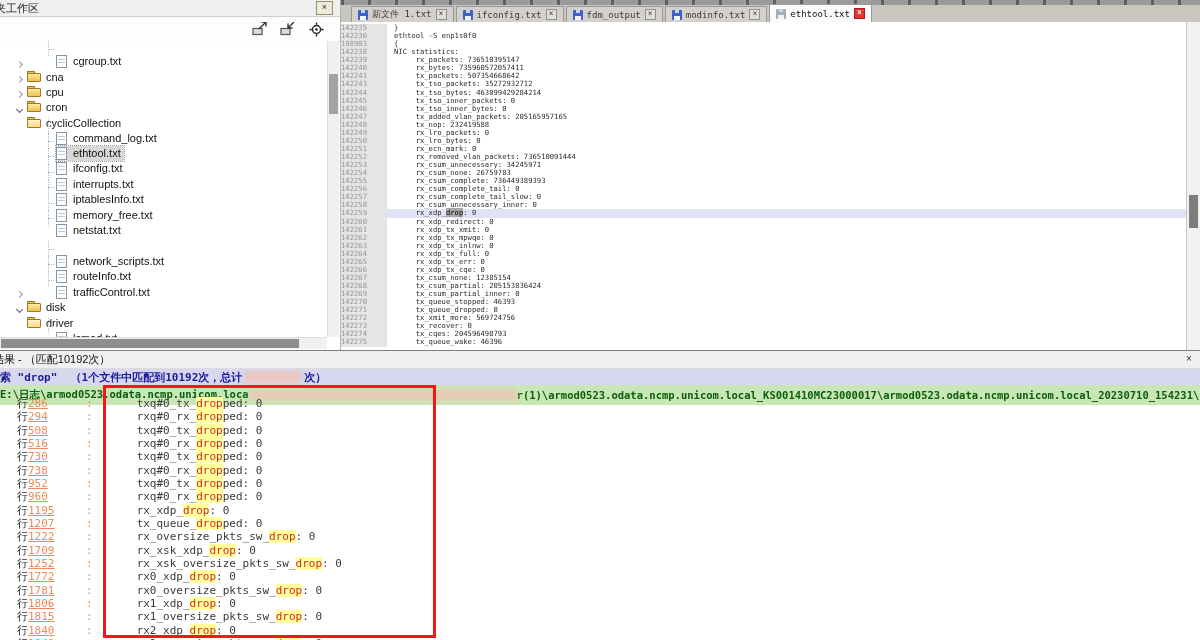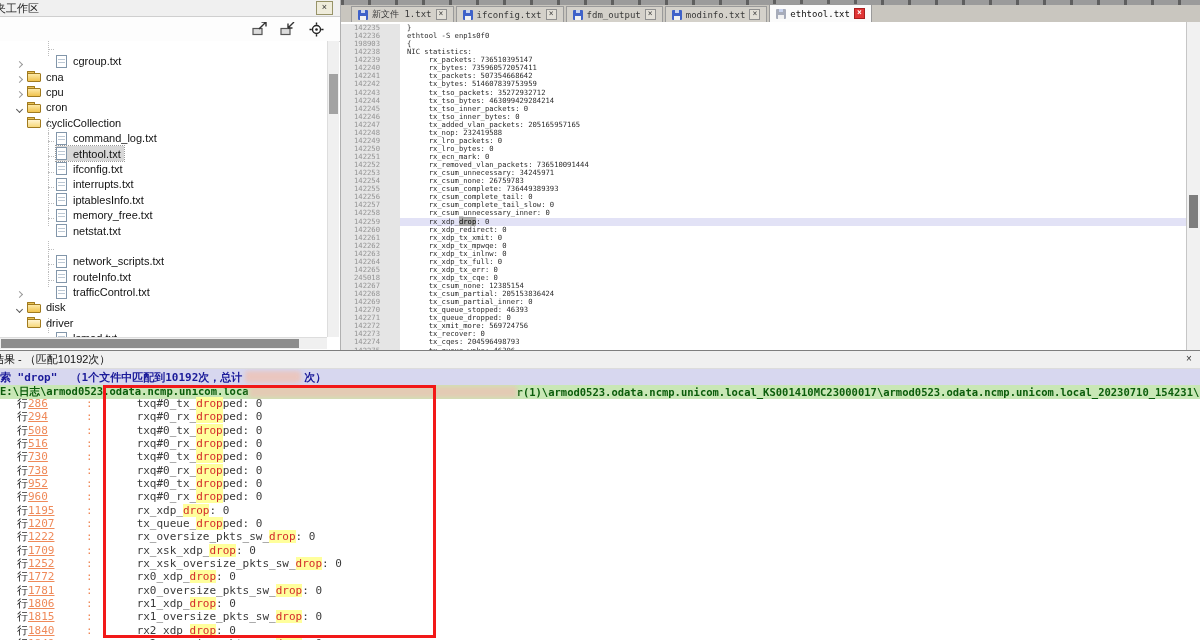--- a/index.html
+++ b/index.html
@@ -24,21 +24,21 @@
   .tree-row.lvl3{padding-left:56px;}
   .tree-row.lvl3::before{content:"";position:absolute;left:48px;top:0;bottom:0;border-left:1px dotted #bdbdbd;}
   .tree-row.lvl3::after{content:"";position:absolute;left:48px;top:50%;width:6px;border-top:1px dotted #bdbdbd;}
   .tree-row.gap{visibility:hidden;}
   .twisty{width:14px;height:13px;position:relative;flex:none;display:none;}
   .tree-row.folder .twisty{display:inline-block;}
   .collapsed .twisty::before{content:"";position:absolute;left:4px;top:4px;width:4px;height:4px;
        border-right:1.5px solid #9a9a9a;border-top:1.5px solid #9a9a9a;transform:rotate(45deg);}
   .expanded .twisty::before{content:"";position:absolute;left:4px;top:3px;width:4px;height:4px;
        border-right:1.5px solid #5a5a5a;border-bottom:1.5px solid #5a5a5a;transform:rotate(45deg);}
-  .row-body{display:flex;align-items:center;padding:1px 3px 1px 0;margin-top:25px;}
+  .row-body{display:flex;align-items:flex-start;padding:1px 3px 1px 0;margin-top:25px;}
   .tree-row.selected .row-body{background:#d8d8d8;outline:1px dotted #9a9a9a;}
   .icon-folder{display:none;width:14px;height:11px;position:relative;margin-right:5px;flex:none;}
   .folder .icon-folder{display:inline-block;}
   .icon-folder::before{content:"";position:absolute;left:0;top:0;width:6px;height:3px;background:#e8c256;
        border:1px solid #a07a1f;border-bottom:none;border-radius:1px 1px 0 0;}
   .icon-folder::after{content:"";position:absolute;left:0;top:2px;right:0;bottom:0;
        background:linear-gradient(#fde9a7,#f0c24e);border:1px solid #a07a1f;border-radius:1px;}
   .open .icon-folder::after{background:linear-gradient(#fff4d0,#f7d87a);}
   .icon-file{display:none;width:9px;height:11px;background:#fff;border:1px solid #8296aa;
        margin-right:6px;position:relative;flex:none;}
@@ -66,42 +66,42 @@
   .floppy::before{content:"";position:absolute;left:3px;top:0;width:4px;height:3px;background:#c9d4ee;}
   .floppy::after{content:"";position:absolute;left:2px;bottom:0;width:6px;height:4px;background:#f2f2f2;}
   .tab.active .floppy{background:#a7acba;}
   .tab-close{width:9px;height:9px;border:1px solid #8f8f8f;background:#e3e0d8;font-size:8px;
              line-height:7px;text-align:center;color:#444;flex:none;}
   .tab.active .tab-close{background:#e03535;border-color:#a81f1f;color:#fff;font-weight:bold;}
 
   .editor-body{position:absolute;left:0;top:22px;right:13px;bottom:0;overflow:hidden;background:#fff;padding-top:2px;}
   .ed-line{display:flex;height:8.07px;line-height:8.07px;
            font-family:"DejaVu Sans Mono",monospace;font-size:7.2px;}
-  .ed-num{width:46px;background:#e5e5e5;color:#949494;padding-left:13px;flex:none;}
+  .ed-num{width:46px;background:#e5e5e5;color:#949494;padding-left:0;flex:none;}
   .ed-text{flex:1;padding-left:7px;white-space:pre;color:#2b2b2b;}
   .ed-line.current .ed-text{background:#e2e2f6;}
   .ed-line.current .m{background:#a9a9a9;color:#000;}
 
   .editor-vscroll{position:absolute;top:22px;right:0;width:13px;bottom:0;background:#f1f1f1;border-left:1px solid #c6c6c6;}
   .editor-vscroll .thumb{position:absolute;left:2px;right:2px;top:173px;height:33px;background:#7d7d7d;}
   .editor-blur{position:absolute;left:217px;top:305px;width:70px;height:27px;background:rgba(255,255,255,.8);
                filter:blur(2px);border-radius:5px;z-index:20;}
 
   
   #results{position:absolute;left:0;top:350px;right:0;bottom:0;background:#fff;}
   .res-header{height:17px;background:#f0f0f0;border-top:1px solid #7e7e7e;border-bottom:1px solid #dcdcdc;
               font-size:11px;display:flex;align-items:center;overflow:hidden;position:relative;}
   .res-title{margin-left:-7px;white-space:nowrap;color:#111;}
   .res-close{position:absolute;right:5px;top:2px;width:12px;height:12px;font-size:10px;line-height:12px;
              text-align:center;color:#333;cursor:default;}
   .res-summary{height:16px;background:#d7d7ef;color:#1a1a99;font-weight:bold;font-size:11px;
                font-family:"DejaVu Sans Mono",monospace;display:flex;align-items:center;white-space:pre;overflow:hidden;}
   .blur-pink{display:inline-block;width:56px;height:12px;background:#eac6bf;filter:blur(2px);
              border-radius:3px;margin:0 3px;flex:none;}
-  .res-path{height:14px;background:#c9e7b6;color:#0b5d0b;font-weight:bold;font-size:10.5px;
+  .res-path{height:20px;background:#c9e7b6;color:#0b5d0b;font-weight:bold;font-size:10.5px;
             font-family:"DejaVu Sans Mono",monospace;display:flex;align-items:center;white-space:pre;overflow:hidden;}
   .blur-tan{display:inline-block;width:268px;height:12px;background:#e6c9b4;opacity:.92;filter:blur(2px);flex:none;}
   .res-rows{position:absolute;left:0;right:0;top:47px;bottom:0;overflow:hidden;}
   .res-row{height:13.33px;line-height:13.33px;font-family:"DejaVu Sans Mono",monospace;font-size:11px;
            display:flex;white-space:pre;cursor:default;}
   .rr-hang{padding-left:17px;color:#2a2a2a;flex:none;}
   .rr-num{width:58px;text-align:left;color:#ef8a5a;flex:none;text-decoration:underline;}
   .rr-colon{color:#ef8a5a;flex:none;}
   .rr-text{margin-left:44px;color:#3a3a3a;}
   .rr-text .m{color:#d42a2a;background:#ffff9c;}
@@ -354,24 +354,20 @@
   </div>
         <div class="ed-line">
     <span class="ed-num">142240</span>
     <span class="ed-text"><span class="pre">     rx_bytes: 735960572057411</span><span class="m"></span><span class="post"></span></span>
   </div>
         <div class="ed-line">
     <span class="ed-num">142241</span>
     <span class="ed-text"><span class="pre">     tx_packets: 507354668642</span><span class="m"></span><span class="post"></span></span>
   </div>
         <div class="ed-line">
-    <span class="ed-num">142242</span>
-    <span class="ed-text"><span class="pre">     tx_bytes: 514607839753959</span><span class="m"></span><span class="post"></span></span>
-  </div>
-        <div class="ed-line">
     <span class="ed-num">142243</span>
     <span class="ed-text"><span class="pre">     tx_tso_packets: 35272932712</span><span class="m"></span><span class="post"></span></span>
   </div>
         <div class="ed-line">
     <span class="ed-num">142244</span>
     <span class="ed-text"><span class="pre">     tx_tso_bytes: 463099429284214</span><span class="m"></span><span class="post"></span></span>
   </div>
         <div class="ed-line">
     <span class="ed-num">142245</span>
     <span class="ed-text"><span class="pre">     tx_tso_inner_packets: 0</span><span class="m"></span><span class="post"></span></span>
@@ -450,21 +446,21 @@
   </div>
         <div class="ed-line">
     <span class="ed-num">142264</span>
     <span class="ed-text"><span class="pre">     rx_xdp_tx_full: 0</span><span class="m"></span><span class="post"></span></span>
   </div>
         <div class="ed-line">
     <span class="ed-num">142265</span>
     <span class="ed-text"><span class="pre">     rx_xdp_tx_err: 0</span><span class="m"></span><span class="post"></span></span>
   </div>
         <div class="ed-line">
-    <span class="ed-num">245018</span>
+    <span class="ed-num">142266</span>
     <span class="ed-text"><span class="pre">     rx_xdp_tx_cqe: 0</span><span class="m"></span><span class="post"></span></span>
   </div>
         <div class="ed-line">
     <span class="ed-num">142267</span>
     <span class="ed-text"><span class="pre">     tx_csum_none: 12385154</span><span class="m"></span><span class="post"></span></span>
   </div>
         <div class="ed-line">
     <span class="ed-num">142268</span>
     <span class="ed-text"><span class="pre">     tx_csum_partial: 205153836424</span><span class="m"></span><span class="post"></span></span>
   </div>

